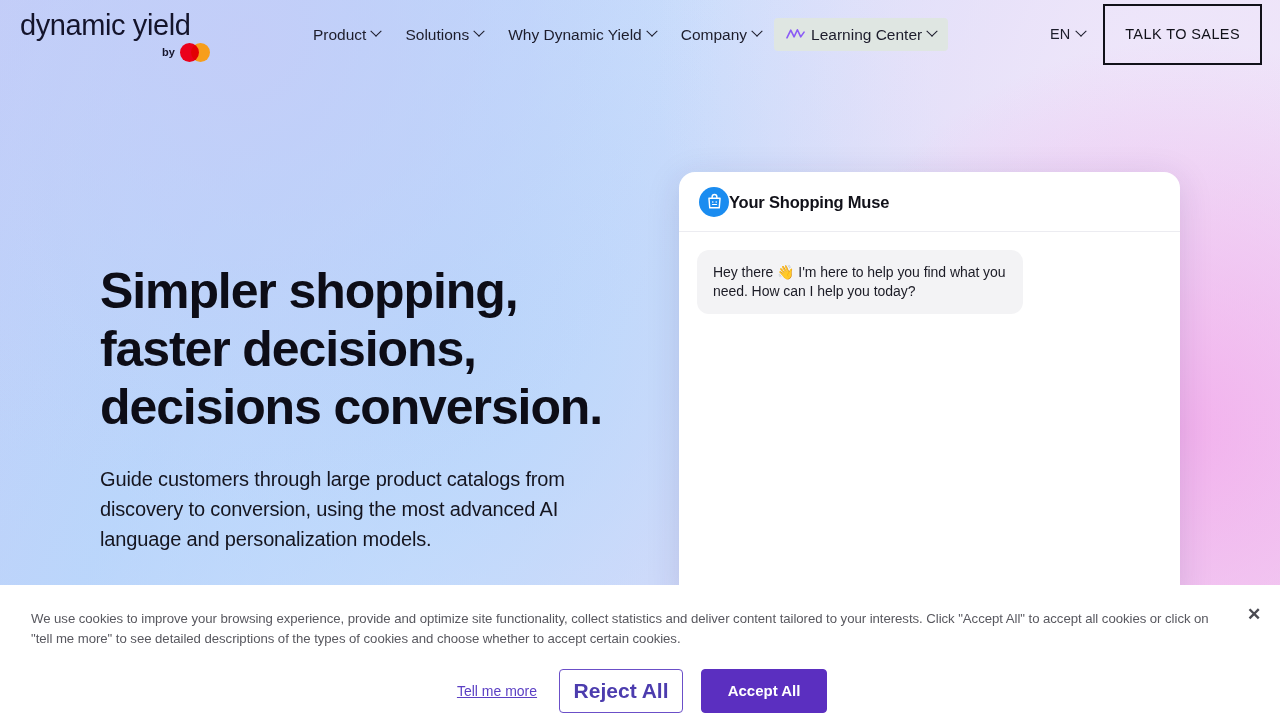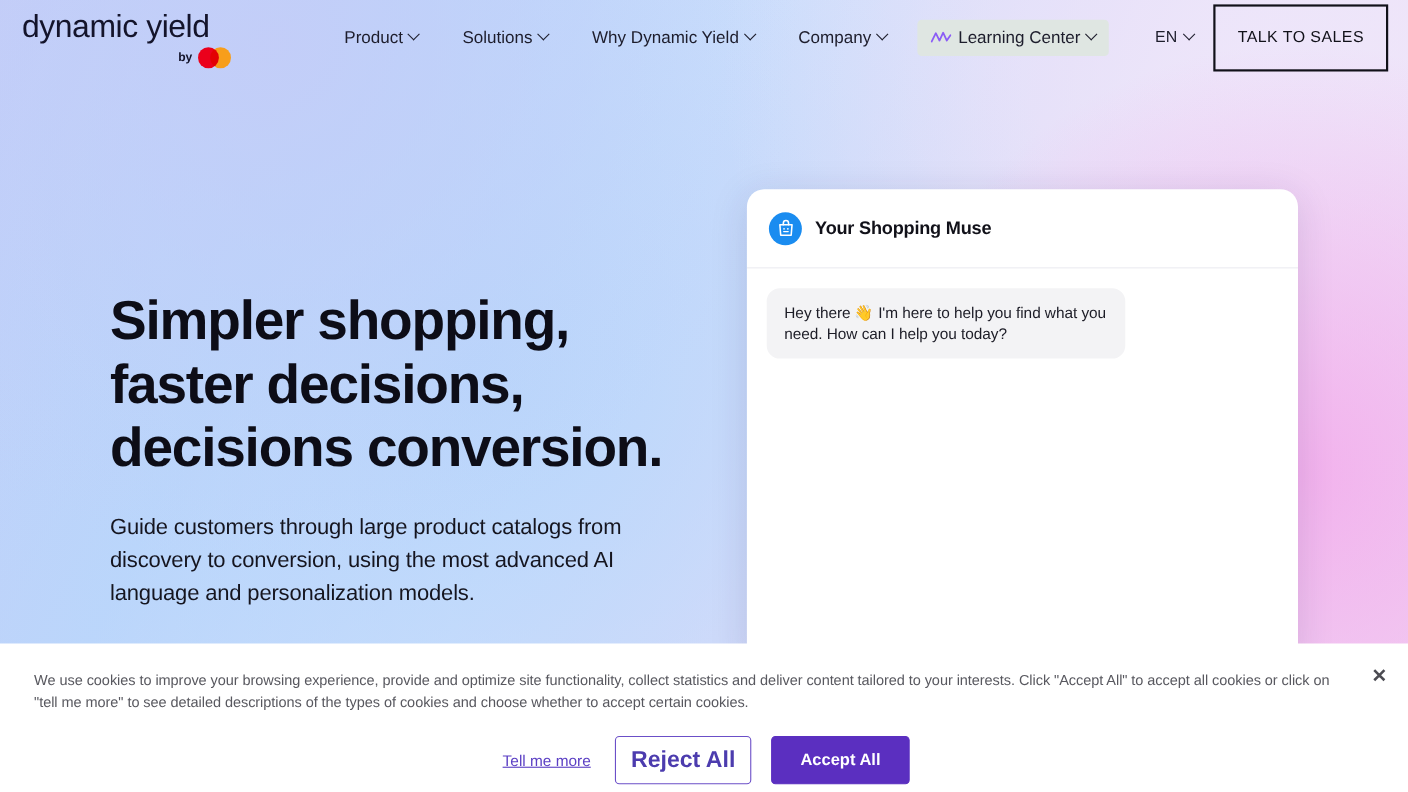--- a/index.html
+++ b/index.html
@@ -87,21 +87,21 @@
     border-radius: 50%;
     display: block;
   }
   .mc-left  { left: 0;  background: #eb001b; }
   .mc-right { left: 11px; background: #f79e1b; mix-blend-mode: multiply; }
 
   
   .nav {
     display: flex;
     align-items: center;
-    gap: 16px;
+    gap: 1px;
     margin-left: 85px;
   }
   .nav-item {
     display: flex;
     align-items: center;
     gap: 6px;
     font-size: 15.5px;
     font-weight: 400;
     color: #1d1d2c;
     padding: 7px 12px;
@@ -199,24 +199,23 @@
     top: 172px;
     width: 501px;
     height: 430px;
     background: #ffffff;
     border-radius: 16px 16px 0 0;
     box-shadow: 0 6px 34px rgba(40,30,90,0.13);
     overflow: hidden;
     z-index: 10;
   }
   .chat-head {
-    height: 72px;
-    display: flex;
-    align-items: center;
-    gap: 12px;
+    height: 60px;
+    display: flex;
+    align-items: center;
     padding: 0 20px;
     border-bottom: 1px solid #ececf1;
   }
   .chat-avatar {
     width: 30px; height: 30px;
     border-radius: 50%;
     background: #1a8cf0;
     display: flex;
     align-items: center;
     justify-content: center;

